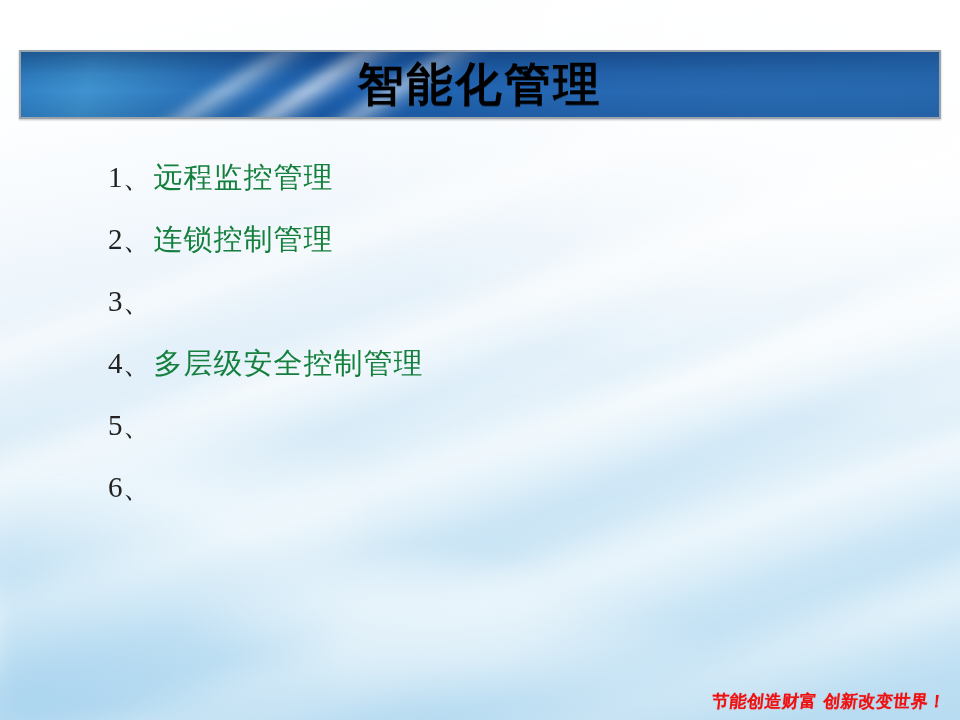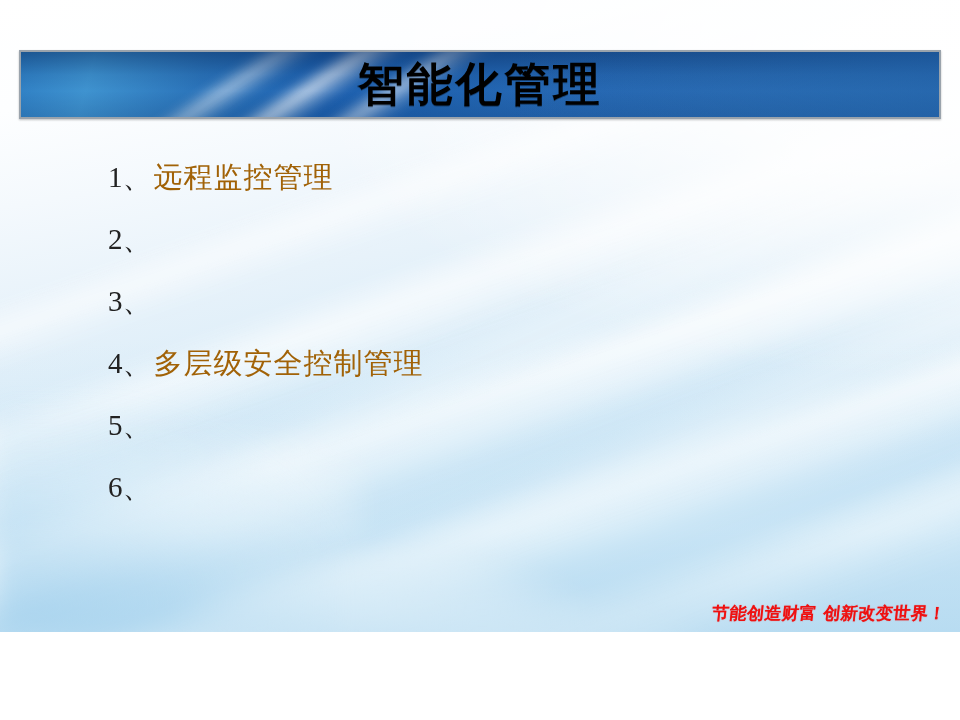--- a/index.html
+++ b/index.html
@@ -7,21 +7,21 @@
     padding: 0;
     background: #ffffff;
   }
   body {
     font-family: "Liberation Serif", "DejaVu Serif", serif;
   }
 
   .slide {
     position: relative;
     width: 960px;
-    height: 632px;
+    height: 720px;
     overflow: hidden;
     background: #eef6fc;
   }
 
   
   .sky-base {
     position: absolute;
     inset: 0;
     background:
       linear-gradient(170deg,
@@ -230,21 +230,21 @@
   .item-num {
     font-family: "Liberation Serif", "DejaVu Serif", serif;
     font-size: 29px;
     letter-spacing: 0px;
     color: #222222;
   }
   .item-text {
     font-family: "DejaVu Serif", "Liberation Serif", serif;
     font-size: 29px;
     letter-spacing: 1px;
-    color: #a16207;
+    color: #15803d;
     margin-left: 2px;
   }
 
   
   .footer-slogan {
     position: absolute;
     right: 14px;
     bottom: 7px;
     color: #ef1010;
     font-family: "DejaVu Sans", "Liberation Sans", sans-serif;
@@ -280,20 +280,21 @@
 
   <div class="body-list">
 
     <div class="list-item">
       <span class="item-num">1、</span>
       <span class="item-text">远程监控管理</span>
     </div>
 
     <div class="list-item">
       <span class="item-num">2、</span>
+      <span class="item-text">连锁控制管理</span>
     </div>
 
     <div class="list-item">
       <span class="item-num">3、</span>
     </div>
 
     <div class="list-item">
       <span class="item-num">4、</span>
       <span class="item-text">多层级安全控制管理</span>
     </div>

